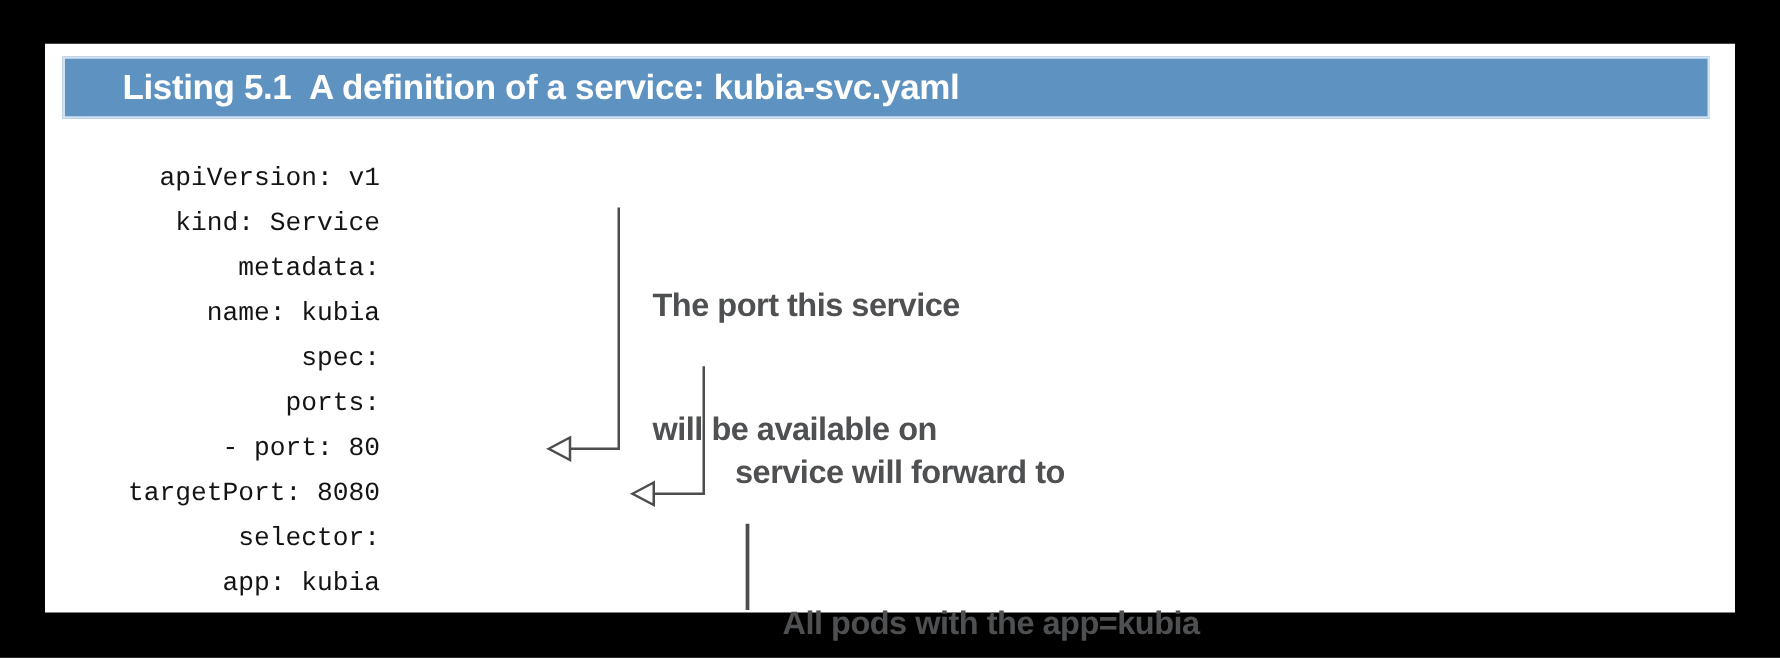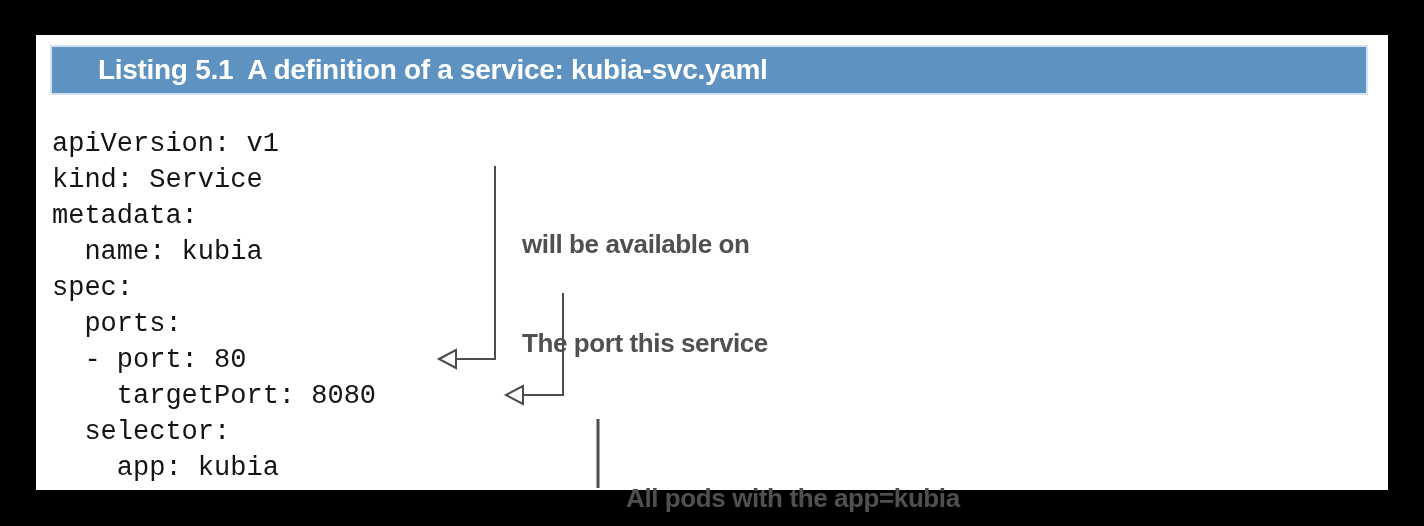--- a/index.html
+++ b/index.html
@@ -55,23 +55,24 @@
   .listing-title {
     margin-left: 14px;
     white-space: pre;
   }
   .code {
     position: absolute;
     left: 16px;
     top: 91px;
     margin: 0;
     font-family: "Liberation Mono", "DejaVu Sans Mono", monospace;
-    font-size: 27px;
+    font-size: 21px;
     line-height: 36px;
     color: var(--code-text);
+    text-align: right;
   }
   .code-line {
     white-space: pre;
     height: 36px;
   }
   .connectors {
     position: absolute;
     left: 0;
     top: 0;
     width: 1352px;
@@ -115,25 +116,26 @@
         <polyline points="527,258 527,360 487,360" fill="none" stroke="#4d4d4f" stroke-width="2"></polyline>
         <polygon points="470,360 487,351 487,369" fill="#ffffff" stroke="#4d4d4f" stroke-width="2"></polygon>
       </g>
 
       <g>
         <line x1="562" y1="384" x2="562" y2="453" stroke="#4d4d4f" stroke-width="3"></line>
       </g>
     </svg>
 
     <div class="annotation annotation-port">
+      <div>The port this service</div>
       <div>will be available on</div>
-      <div>The port this service</div>
     </div>
 
     <div class="annotation annotation-target">
+      <div>service will forward to</div>
     </div>
 
     <div class="annotation annotation-selector">
       <div>All pods with the app=kubia</div>
       
     </div>
 
   </div>
 </div>
 

